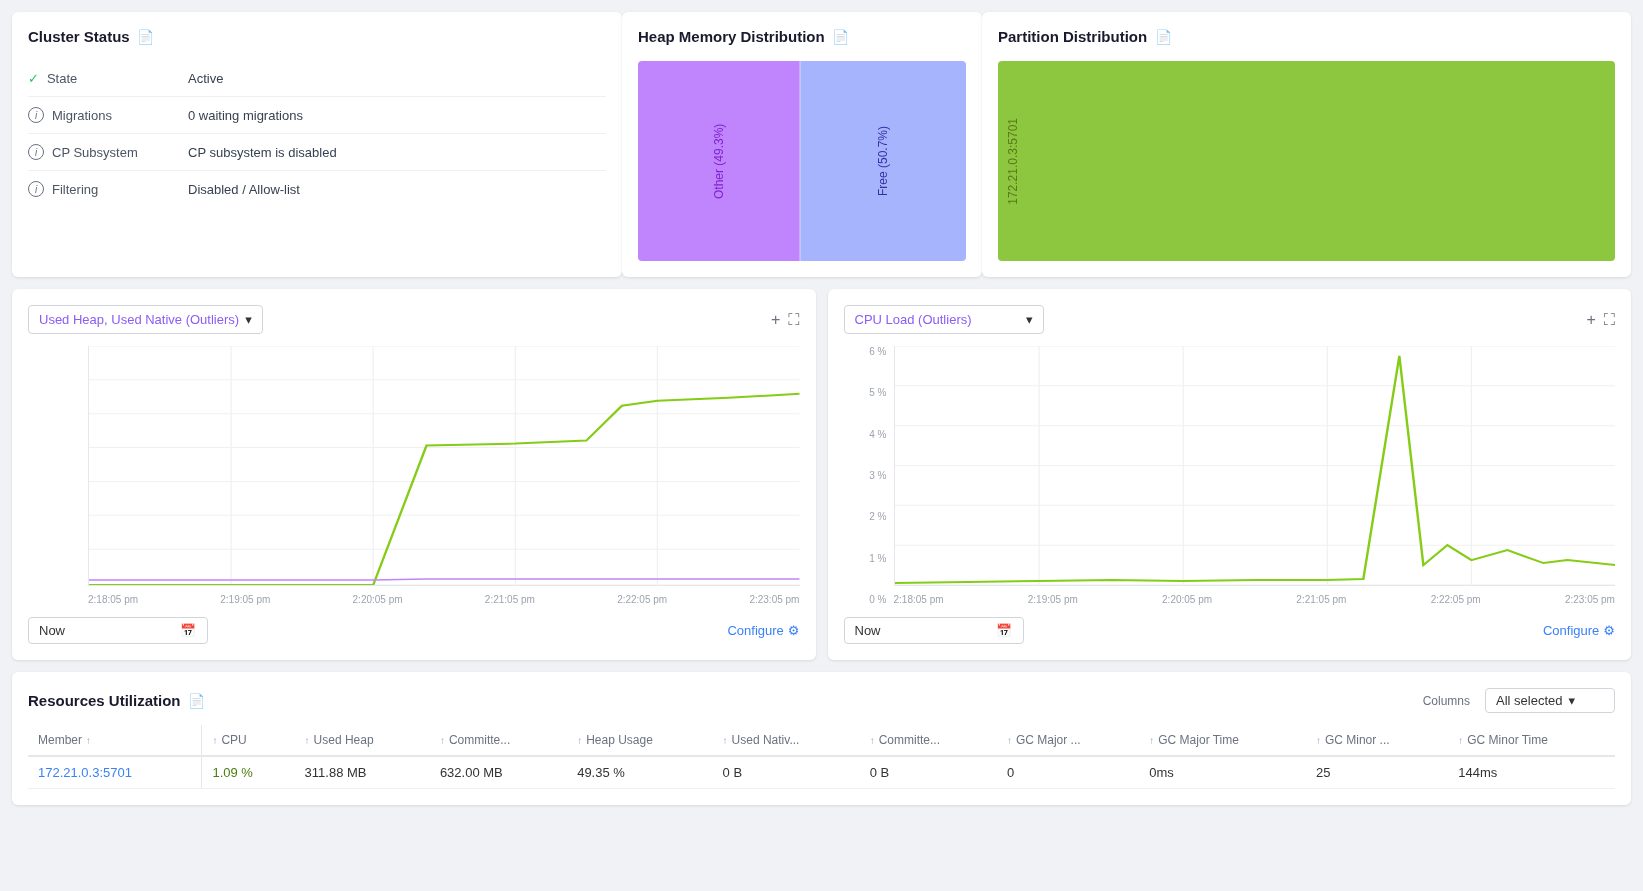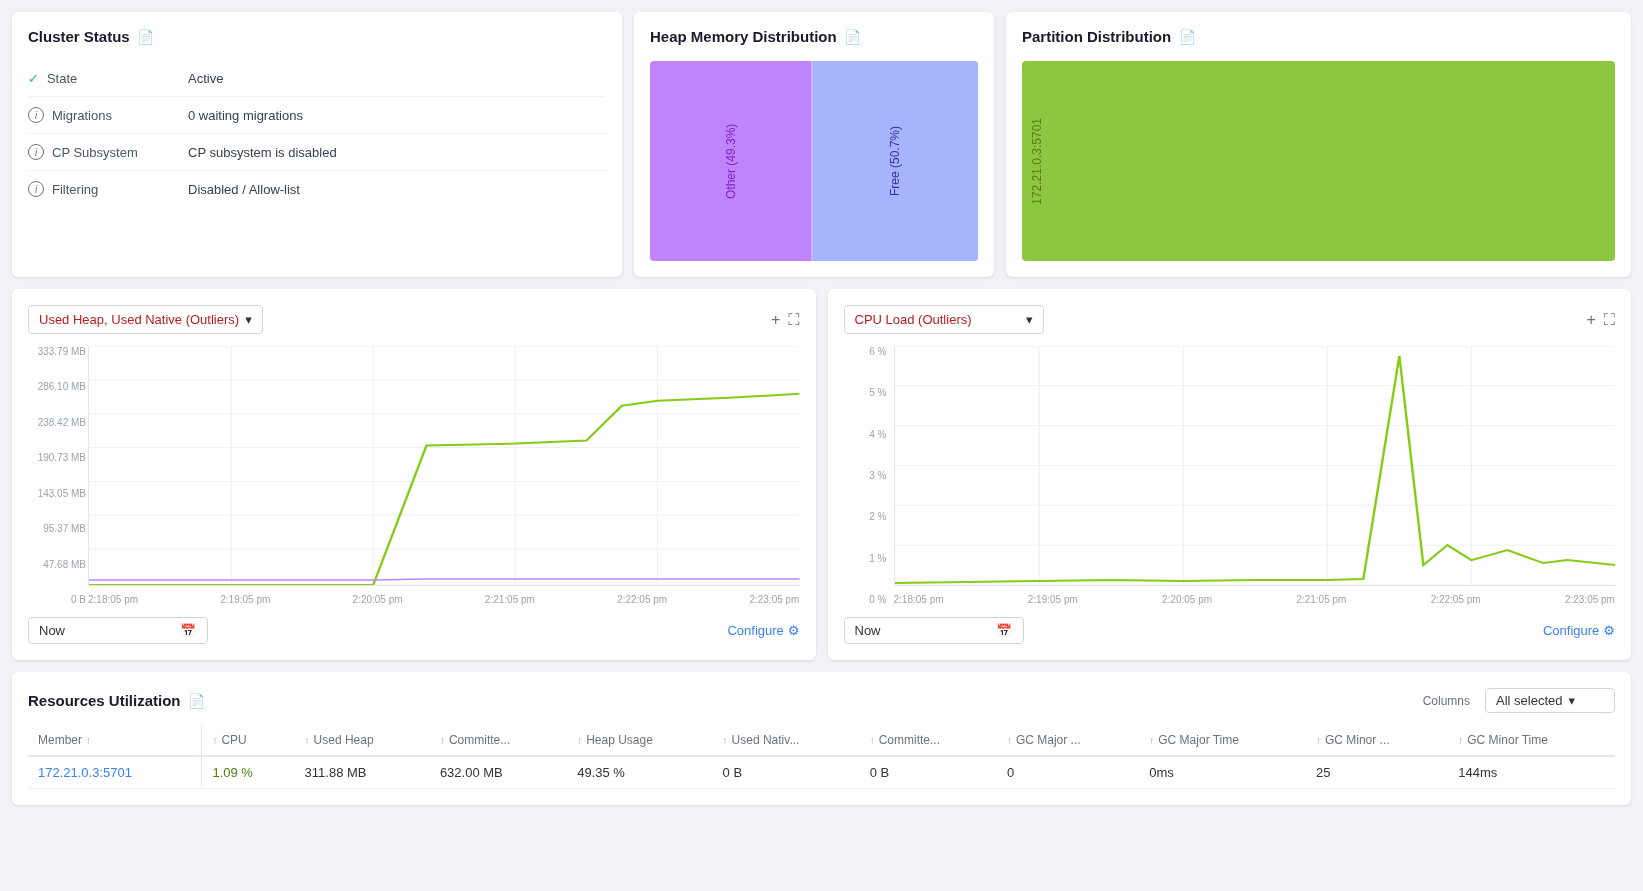--- a/index.html
+++ b/index.html
@@ -1,21 +1,21 @@
 <!DOCTYPE html>
 <html><head>
   <meta charset="utf-8">
   <style>
     * { box-sizing: border-box; margin: 0; padding: 0; }
     body { font-family: -apple-system, BlinkMacSystemFont, 'Segoe UI', sans-serif; background: #f0f2f5; color: #333; font-size: 13px; }
 
     .page { padding: 12px; display: flex; flex-direction: column; gap: 12px; }
 
     
-    .top-row { display: flex; gap: 12px; }
+    .top-row { display: flex; }
     .card { background: #fff; border-radius: 6px; box-shadow: 0 1px 3px rgba(0,0,0,0.1); padding: 16px; }
 
     .cluster-card { flex: 0 0 610px; }
     .heap-card { flex: 0 0 360px; }
     .partition-card { flex: 1; }
 
     .card-header { display: flex; align-items: center; gap: 8px; margin-bottom: 16px; }
     .card-title { font-size: 15px; font-weight: 600; color: #1a1a2e; }
     .card-icon { color: #6b7280; font-size: 14px; }
 
@@ -34,21 +34,21 @@
     
     .partition-chart { height: 200px; background: #8dc63f; border-radius: 4px; display: flex; align-items: center; justify-content: flex-start; padding: 8px; margin-top: 8px; }
     .partition-label { writing-mode: vertical-rl; transform: rotate(180deg); color: #5a7a1a; font-size: 12px; font-weight: 500; }
 
     
     .middle-row { display: flex; gap: 12px; }
     .chart-card { flex: 1; background: #fff; border-radius: 6px; box-shadow: 0 1px 3px rgba(0,0,0,0.1); padding: 16px; }
 
     .chart-header { display: flex; align-items: center; justify-content: space-between; margin-bottom: 12px; }
     .chart-select { display: flex; align-items: center; gap: 6px; border: 1px solid #d1d5db; border-radius: 4px; padding: 6px 10px; cursor: pointer; background: #fff; min-width: 200px; }
-    .chart-select-text { flex: 1; font-size: 13px; color: #b91c1c; }
+    .chart-select-text { flex: 1; font-size: 13px; color: #8b5cf6; }
     .chart-actions { display: flex; align-items: center; gap: 8px; color: #6b7280; }
     .chart-action-btn { cursor: pointer; font-size: 16px; color: #6b7280; }
 
     .chart-area { position: relative; height: 240px; border-left: 1px solid #e5e7eb; border-bottom: 1px solid #e5e7eb; margin-bottom: 4px; }
     .y-axis { position: absolute; left: -52px; top: 0; height: 100%; display: flex; flex-direction: column; justify-content: space-between; align-items: flex-end; font-size: 10px; color: #9ca3af; width: 50px; }
     .x-axis { display: flex; justify-content: space-between; font-size: 10px; color: #9ca3af; padding-top: 4px; margin-left: 0; }
 
     .chart-svg { width: 100%; height: 100%; }
 
     .chart-footer { display: flex; align-items: center; justify-content: space-between; margin-top: 12px; }
@@ -151,30 +151,20 @@
         <div class="chart-select">
           <span class="chart-select-text">Used Heap, Used Native (Outliers)</span>
           <span>▾</span>
         </div>
         <div class="chart-actions">
           <span class="chart-action-btn">+</span>
           <span class="chart-action-btn">⛶</span>
         </div>
       </div>
       <div style="margin-left: 60px; position: relative;">
-        <div class="y-axis">
-          <span>333.79 MB</span>
-          <span>286.10 MB</span>
-          <span>238.42 MB</span>
-          <span>190.73 MB</span>
-          <span>143.05 MB</span>
-          <span>95.37 MB</span>
-          <span>47.68 MB</span>
-          <span>0 B</span>
-        </div>
         <div class="chart-area">
           <svg class="chart-svg" viewBox="0 0 600 240" preserveAspectRatio="none">
 
             <line x1="0" y1="0" x2="600" y2="0" class="grid-line"></line>
             <line x1="0" y1="34" x2="600" y2="34" class="grid-line"></line>
             <line x1="0" y1="68" x2="600" y2="68" class="grid-line"></line>
             <line x1="0" y1="102" x2="600" y2="102" class="grid-line"></line>
             <line x1="0" y1="136" x2="600" y2="136" class="grid-line"></line>
             <line x1="0" y1="170" x2="600" y2="170" class="grid-line"></line>
             <line x1="0" y1="204" x2="600" y2="204" class="grid-line"></line>

